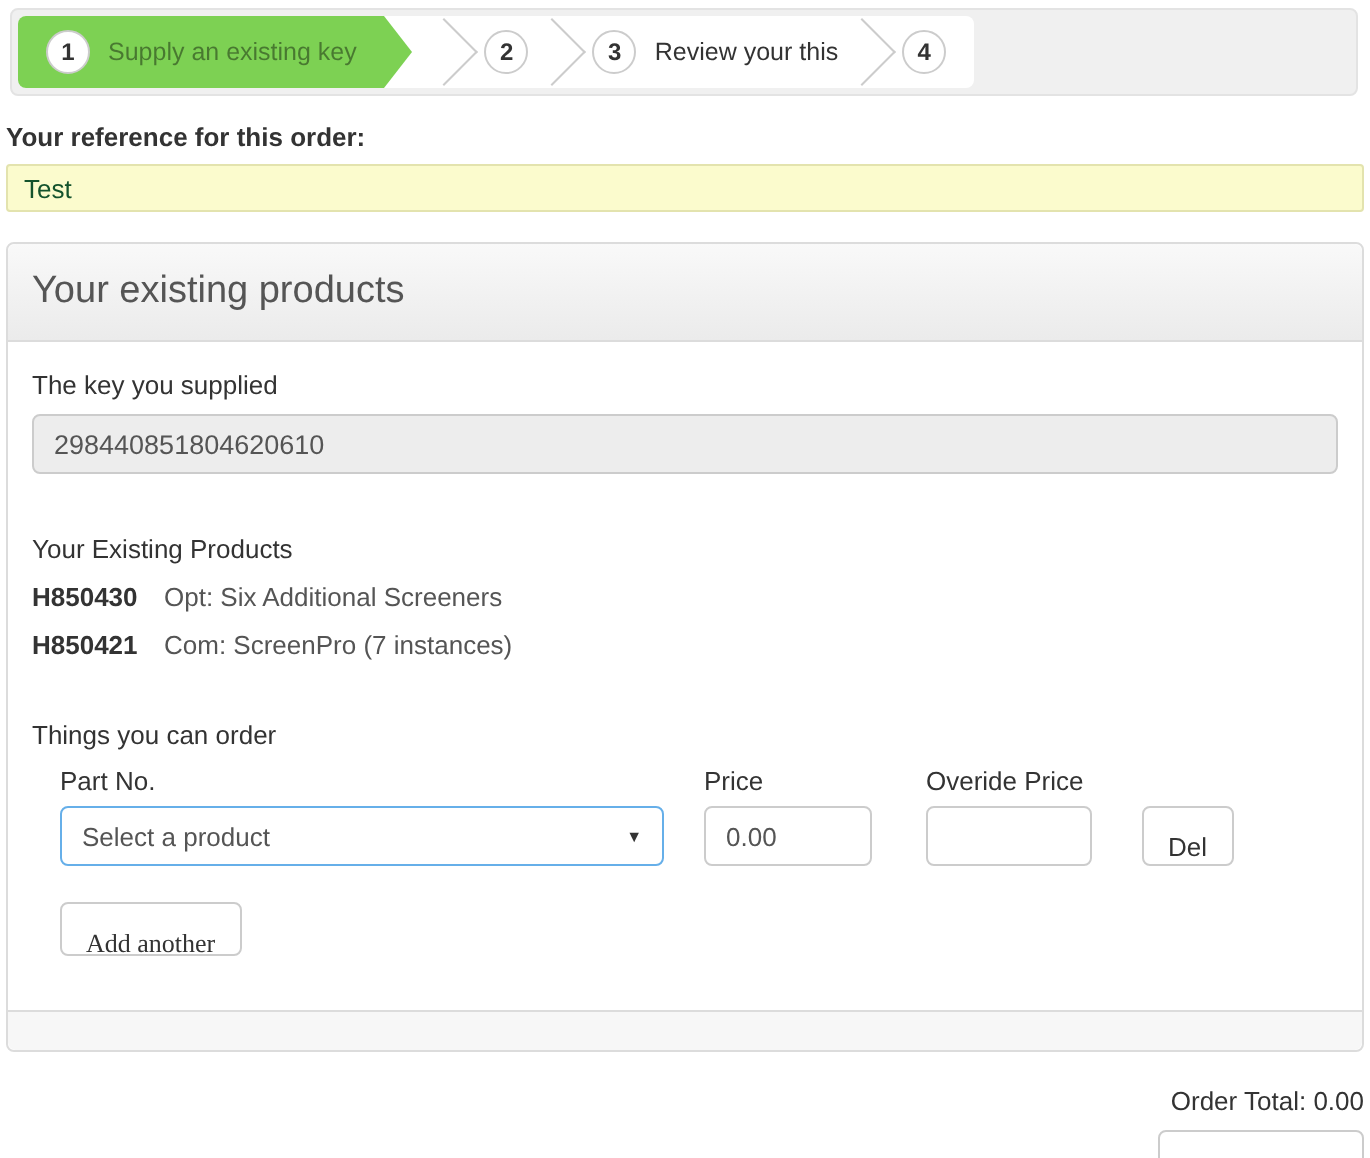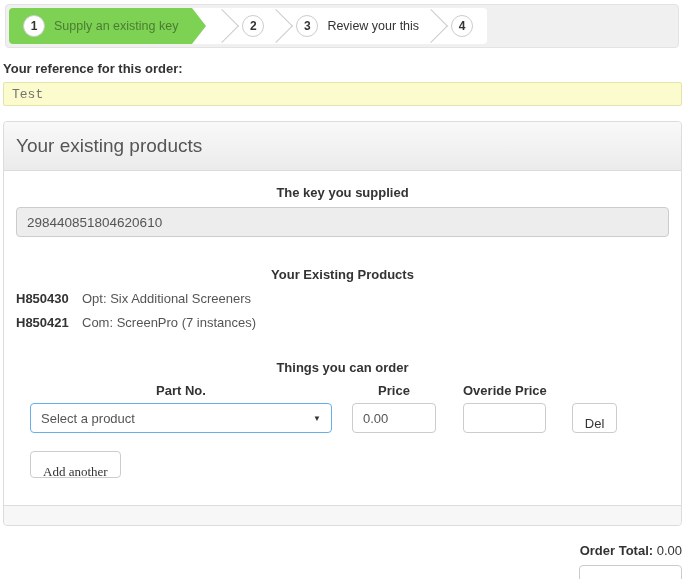--- a/index.html
+++ b/index.html
@@ -81,23 +81,23 @@
   }
   .ref-input {
     display: block;
     width: 679px;
     margin: 0 3px;
     height: 24px;
     background: #fbfbcd;
     border: 1px solid #e3e3ae;
     border-radius: 2px;
     padding: 0 8px;
-    font-family: Liberation Mono, monospace;
-    font-size: 13px;
-    color: #737373;
+    font-family: Liberation Sans, sans-serif;
+    font-size: 13px;
+    color: #14532d;
     outline: none;
   }
 
   
   .panel {
     margin: 15px 3px 0 3px;
     border: 1px solid #dcdcdc;
     border-radius: 4px;
     background: #fff;
   }
@@ -110,21 +110,21 @@
     color: #555;
   }
   .panel-body { padding: 14px 12px 26px 12px; }
   .panel-footer {
     background: #f7f7f7;
     border-top: 1px solid #dcdcdc;
     border-radius: 0 0 4px 4px;
     height: 20px;
   }
 
-  .field-label { font-weight: bold; font-size: 13px; margin-bottom: 7px; text-align: center; }
+  .field-label { font-weight: normal; font-size: 13px; margin-bottom: 7px; }
   .key-input {
     display: block;
     width: 100%;
     height: 30px;
     background: #ededed;
     border: 1px solid #ccc;
     border-radius: 4px;
     padding: 0 10px;
     font-family: "Liberation Sans", sans-serif;
     font-size: 13.5px;
@@ -186,21 +186,21 @@
   }
   .del-btn { margin-left: 25px; }
   .add-btn { margin: 18px 0 0 14px; height: 27px; font-family: Liberation Serif, serif; }
 
   
   .totals {
     margin: 17px 3px 0 3px;
     text-align: right;
   }
   .order-total-line { font-size: 13px; color: #333; }
-  .order-total-label { font-weight: bold; }
+  .order-total-label { font-weight: normal; }
   .cancel-btn { margin-top: 7px; height: 27px; }
 </style>
 </head>
 <body>
 
 <div class="wizard">
   <div class="wizard-strip">
     <div class="step active">
       <span class="step-badge">1</span>
       <span>Supply an existing key</span>

